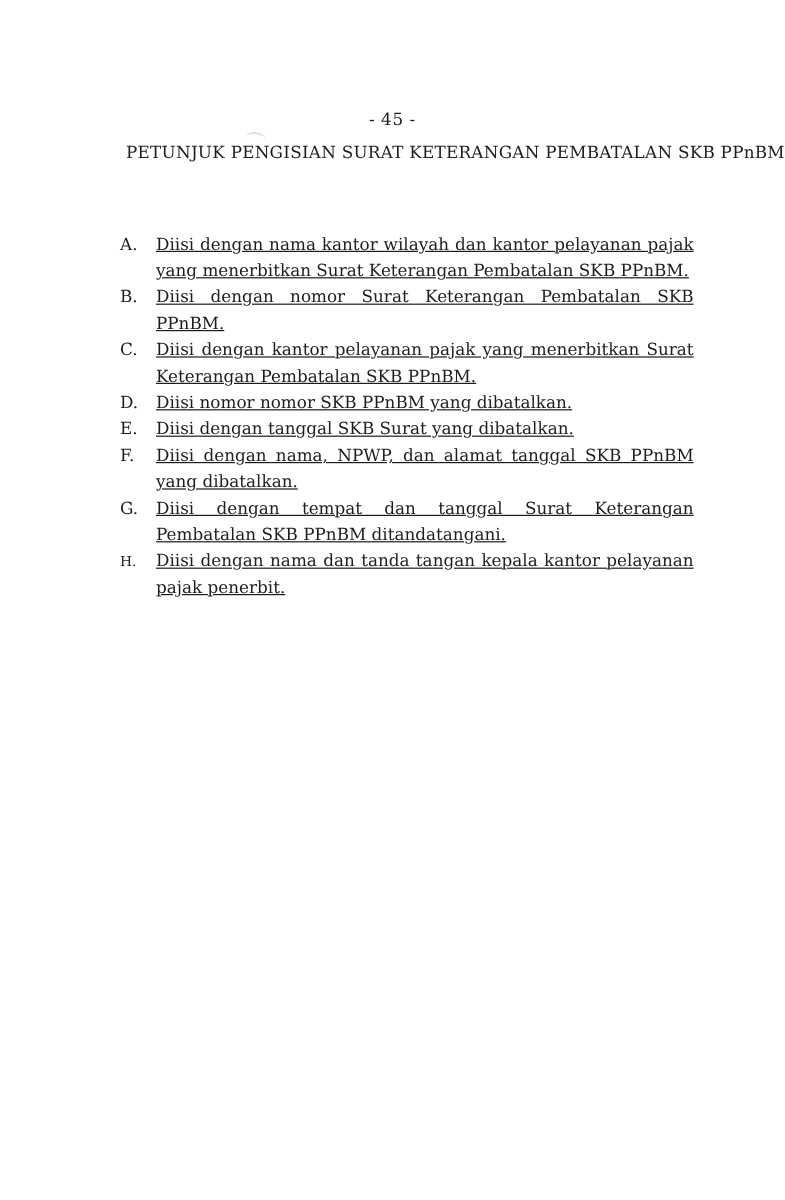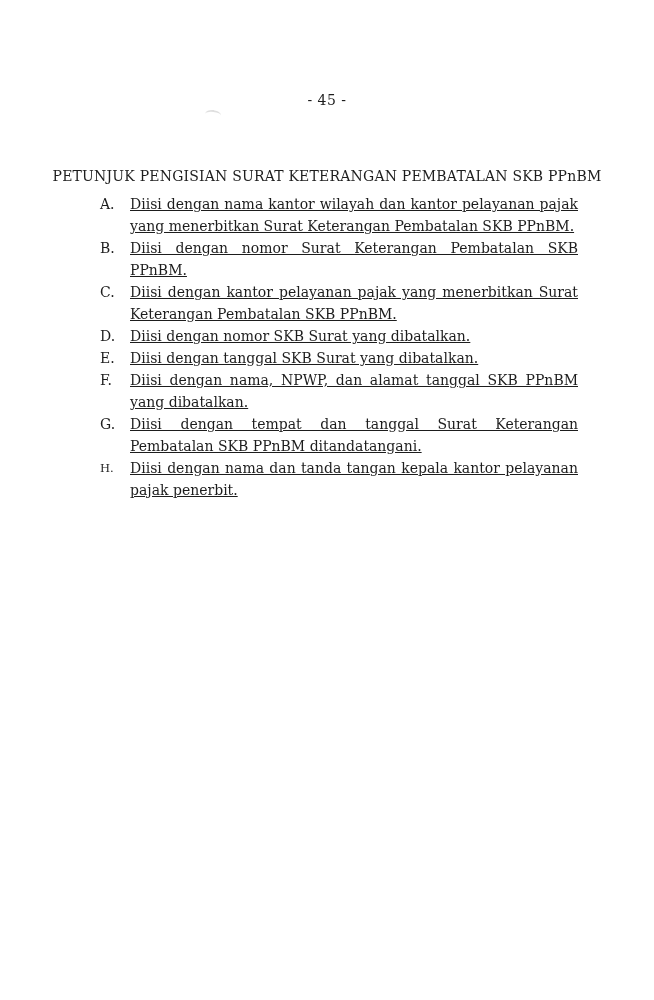--- a/index.html
+++ b/index.html
@@ -23,25 +23,24 @@
     font-size: 14px;
     letter-spacing: 0.5px;
   }
 
   
   .doc-title {
     position: absolute;
     top: 119px;
     left: 0;
     width: 100%;
-    text-align: center;
+    text-align: right;
     font-size: 14px;
     line-height: 18px;
     letter-spacing: 0.2px;
-    margin-top: 48px;
   }
   .title-line { white-space: nowrap; }
 
   
   .scan-artifact {
     position: absolute;
     left: 205px;
     top: 110px;
     width: 16px;
     height: 7px;
@@ -106,21 +105,21 @@
     <div class="item">
       <span class="letter">B.</span>
       <span class="text">Diisi dengan nomor Surat Keterangan Pembatalan SKB PPnBM.</span>
     </div>
     <div class="item">
       <span class="letter">C.</span>
       <span class="text">Diisi dengan kantor pelayanan pajak yang menerbitkan Surat Keterangan Pembatalan SKB PPnBM.</span>
     </div>
     <div class="item">
       <span class="letter">D.</span>
-      <span class="text">Diisi dengan nomor SKB Surat yang dibatalkan.</span>
+      <span class="text">Diisi nomor nomor SKB PPnBM yang dibatalkan.</span>
     </div>
     <div class="item">
       <span class="letter">E.</span>
       <span class="text">Diisi dengan tanggal SKB Surat yang dibatalkan.</span>
     </div>
     <div class="item">
       <span class="letter">F.</span>
       <span class="text">Diisi dengan nama, NPWP, dan alamat tanggal SKB PPnBM yang dibatalkan.</span>
     </div>
     <div class="item">

